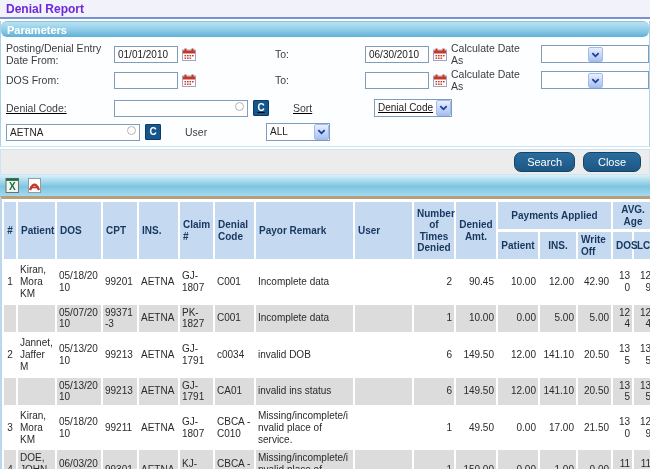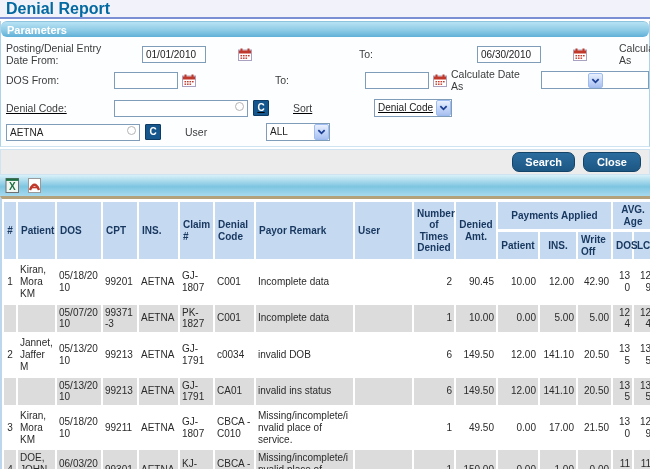--- a/index.html
+++ b/index.html
@@ -4,34 +4,34 @@
 <style>
   * { box-sizing: border-box; margin: 0; padding: 0; }
   body { background: #fff; font-family: "Liberation Sans", sans-serif; }
   .page { width: 650px; height: 469px; overflow: hidden; background: #fff; position: relative; }
 
   
   .title-bar {
     height: 19px; background: #f2f2fa; border-bottom: 2px solid #7b8fd4;
     display: flex; align-items: center; padding-left: 6px;
   }
-  .title-bar .title { color: #0369a1; font-size: 16px; font-weight: bold; }
+  .title-bar .title { color: #6d28d9; font-size: 12px; font-weight: bold; }
 
   
   .params { margin-top: 2px; border-left: 1px solid #aed2ea; border-right: 1px solid #aed2ea; border-bottom: 1px solid #cfe4f2; }
   .params-header {
     height: 16px; padding-left: 6px; display: flex; align-items: center;
     background: linear-gradient(#b8e2f4, #8ecbe6 55%, #5fb0d8);
     border-top: 1px solid #8fc4de;
     border-radius: 6px;
   }
   .params-header .ph-label { color: #fff; font-size: 11px; font-weight: bold; }
   .params-form { background: #fcfeff; padding: 3px 0 3px 0; }
   .p-row { display: flex; align-items: center; padding-left: 5px; }
-  .p-row.r1 { min-height: 24px; margin-top: 2px; gap: 28px; }
+  .p-row.r1 { min-height: 24px; margin-top: 2px; }
   .p-row.r2 { min-height: 18px; margin-top: 2px; }
   .p-row.r3 { min-height: 18px; margin-top: 6px; text-decoration: underline; }
   .p-row.r4 { min-height: 18px; margin-top: 5px; margin-bottom: 2px; }
   .p-label { width: 108px; flex: 0 0 108px; font-size: 10.5px; color: #3c3c3c; line-height: 1.15; }
   .to-label { margin-left: 79px; width: 90px; flex: 0 0 90px; font-size: 10.5px; color: #3c3c3c; }
   .calc-label { margin-left: 4px; width: 81px; flex: 0 0 81px; font-size: 10.5px; color: #3c3c3c; }
   .sort-label, .user-label { margin-left: 24px; width: 81px; flex: 0 0 81px; font-size: 10.5px; color: #3c3c3c; }
 
   input.xp-input {
     height: 17px; border: 1px solid #7f9db9; font-size: 10px; padding: 1px 3px;
@@ -69,21 +69,21 @@
 
   
   .btn-bar {
     margin-top: 2px; height: 26px; background: #ececec;
     border: 1px solid #cfe3f0; display: flex; align-items: center; justify-content: flex-end;
     gap: 8px; padding-right: 8px;
   }
   .action-btn {
     min-width: 58px; height: 20px; padding: 0 12px;
     background: linear-gradient(#2a6c9e, #1d5784); color: #fff;
-    font-size: 11px; font-weight: bold; font-family: "Liberation Sans", sans-serif;
+    font-size: 11px; font-weight: normal; font-family: "Liberation Sans", sans-serif;
     border: 1px solid #134366; border-radius: 7px; cursor: pointer;
   }
 
   
   .export-bar {
     height: 21px; background: linear-gradient(#d9f1f9, #7ec5e1 55%, #a5d9ee);
     display: flex; align-items: center; gap: 7px; padding-left: 5px;
   }
   .export-icon { width: 15px; height: 15px; cursor: pointer; display: inline-block; }
 

